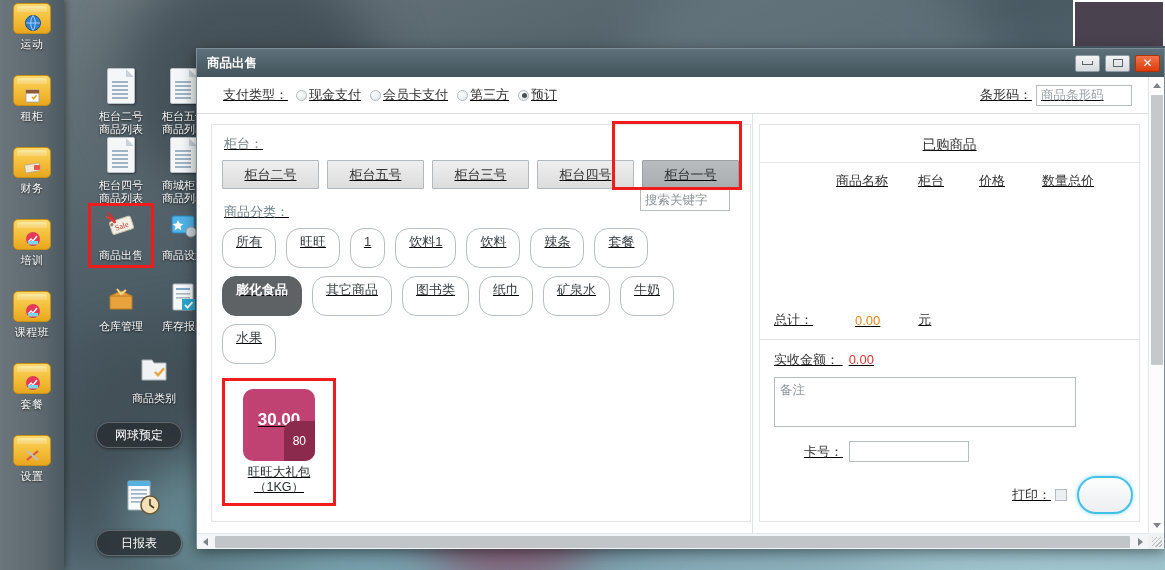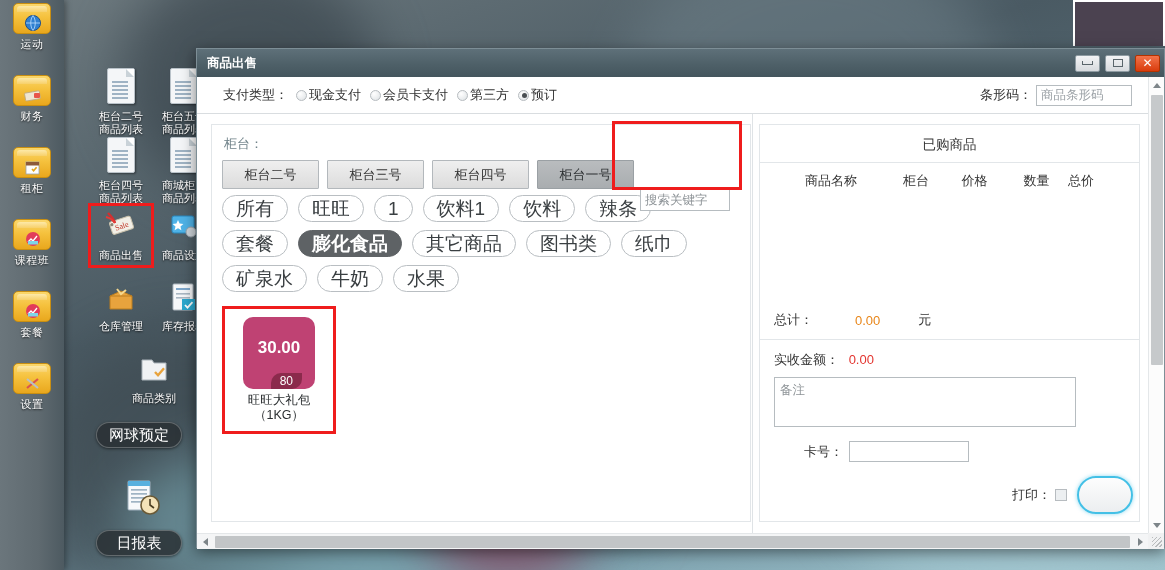--- a/index.html
+++ b/index.html
@@ -60,21 +60,21 @@
   }
   .doc:after {
     content:""; position:absolute; right:0; top:0; border-width:0 8px 8px 0;
     border-style:solid; border-color:#c9d2d8 #fff;
   }
   .doc i { position:absolute; left:4px; right:6px; height:1.5px; background:#9fb3c4; display:block;}
 
   .pillbtn {
     position:absolute; z-index:3; background:rgba(40,46,50,.82);
     border:1px solid rgba(255,255,255,.25); border-radius:13px;
-    color:#fff; font-size:15px; text-align:center; line-height:24px;
+    color:#fff; font-size:12px; text-align:center; line-height:24px;
     height:26px; cursor:pointer; box-shadow:0 1px 3px rgba(0,0,0,.5);
   }
 
   
   #bgwin {
     position:absolute; right:0; top:0; width:92px; height:46px; z-index:1;
     background:#4b4250; border:2px solid #fff; border-bottom:none;
   }
 
   
@@ -95,21 +95,21 @@
     border-radius:2px; display:flex; align-items:center; justify-content:center;
     cursor:pointer;
   }
   .wbtn.close { background:linear-gradient(180deg,#f2734a,#d93c0d); border-color:#b33200; }
   .wbtn.close span { color:#fff; font-size:12px; font-weight:bold; line-height:1;}
   .wb-min { width:11px; height:4px; border:1px solid #5a656b; border-top:none;}
   .wb-max { width:10px; height:8px; border:1px solid #5a656b;}
 
   
   #dlgbody { position:relative; height:472px; background:#fff; }
-  #content { position:absolute; left:0; top:0; right:16px; bottom:16px; overflow:hidden; background:#fff;}
+  #content { position:absolute; left:0; top:0; right:16px; bottom:16px; overflow:hidden; background:#fff;text-decoration:underline;}
 
   
   #paybar {
     height:37px; border-bottom:1px solid #d9dde0;
     display:flex; align-items:center; padding:0 16px 0 26px;
     font-size:13px; color:#333;
   }
   #paybar .lbl { margin-right:8px; }
   .radio-item { display:inline-flex; align-items:center; margin-right:9px; cursor:pointer; font-size:13px;}
   .rdo {
@@ -145,49 +145,49 @@
   #counter-hl { position:absolute; left:400px; top:-4px; width:130px; height:69px; border:3px solid #ef1c1c; z-index:4; pointer-events:none;}
 
   #search-box {
     position:absolute; right:20px; top:64px; width:90px; height:22px;
     border:1px solid #b6bcc0; font-size:12.5px; padding:0 4px; color:#8d9397; outline:none; background:#fff;
   }
   #search-box::placeholder { color:#8d9397; }
 
   .cats { display:flex; flex-wrap:wrap; gap:8px 10px; margin-top:6px; width:500px;}
   .cat {
-    height:27px; line-height:25px; padding:0 13px; border-radius:14px;
-    border:1px solid #b9bec2; background:#fff; font-size:19px; color:#3a3f42; cursor:pointer;
+    height:40px; line-height:25px; padding:0 13px; border-radius:14px;
+    border:1px solid #b9bec2; background:#fff; font-size:13px; color:#3a3f42; cursor:pointer;
   }
   .cat.active { background:#5e6265; border-color:#5e6265; color:#fff; font-weight:bold; }
 
   
   #grid { margin-top:14px; display:flex; gap:10px; position:relative;}
   .prodcard {
     width:114px; text-align:center; padding:6px 2px 8px; cursor:pointer;
   }
   .prodcard.sel { border:3px solid #ef1c1c; }
   .thumb {
     width:72px; height:72px; margin:2px auto 0; border-radius:10px;
     background:#bf4273; position:relative; display:flex; align-items:center; justify-content:center;
   }
   .thumb .price { color:#fff; font-size:17px; font-weight:bold; margin-top:-10px; }
   .thumb .stock {
-    position:absolute; right:13px; bottom:0; background:#8b2a4c; color:#fff;
-    font-size:12px; padding:1px 9px; border-radius:10px 0 10px 0;
+    position:absolute; right:0; bottom:0; background:#8b2a4c; color:#fff;
+    font-size:12px; padding:13px 9px; border-radius:10px 0 10px 0;
   }
   .pname { font-size:12.5px; color:#2b2f31; line-height:15px; margin-top:4px;}
 
   
   #rightpane { flex:1; position:relative; }
   #rp-inner { margin:10px 8px 0 6px; border:1px solid #e2e6e9; height:398px; position:relative;}
   #rp-title { text-align:center; font-size:13.5px; color:#333; padding:11px 0 8px; }
   #cart-table { border-top:1px solid #e2e6e9; }
   #cart-head { display:flex; font-size:13px; color:#333; padding:9px 10px 8px 14px; }
-  #cart-head .ch { text-align:center; }
+  #cart-head .ch { text-align:right; }
   #cart-body { height:105px; }
   #total-row {
     display:flex; align-items:center; font-size:13px; color:#333;
     padding:8px 0 10px 14px; border-bottom:1px solid #e2e6e9;
   }
   #total-row .tval { color:#e8861a; margin:0 38px 0 42px; }
   #pay-area { padding:11px 0 0 14px; }
   .rcv { font-size:13px; color:#333; margin-bottom:8px; }
   .rcv .amt { color:#e3342f; margin-left:6px;}
   #memo {
@@ -254,38 +254,48 @@
           <path d="M5 10h14M12 2.5c3 4 3 11 0 15M12 2.5c-3 4-3 11 0 15" stroke="#bfe0ff" stroke-width=".8" fill="none"></path>
         </svg>
     </div>
     <div class="rail-label">运动</div>
   </div>
 
 
   <div class="rail-item">
     <div class="folder">
       <svg class="fico" viewBox="0 0 24 19">
-          <rect x="4" y="7" width="15" height="8" rx="1" fill="#efe6d2" stroke="#b9a77f" stroke-width=".8" transform="rotate(-10 11 11)"></rect>
-          <rect x="13" y="8" width="6" height="5" rx="1" fill="#e8554a"></rect>
-        </svg>
-    </div>
-    <div class="rail-label">财务</div>
-  </div>
-
-  <div class="rail-item">
-    <div class="folder">
-      <svg class="fico" viewBox="0 0 24 19">
           <rect x="5" y="5" width="13" height="12" fill="#fdfdfd" stroke="#9aa3ab" stroke-width=".8"></rect>
           <rect x="5" y="5" width="13" height="3.5" fill="#8c5a3a"></rect>
           <path d="M11 12l1.6 1.8 3-3.6" stroke="#e2a31b" stroke-width="1.6" fill="none"></path>
         </svg>
     </div>
     <div class="rail-label">租柜</div>
   </div>
 
+  <div class="rail-item">
+    <div class="folder">
+      <svg class="fico" viewBox="0 0 24 19">
+          <rect x="4" y="7" width="15" height="8" rx="1" fill="#efe6d2" stroke="#b9a77f" stroke-width=".8" transform="rotate(-10 11 11)"></rect>
+          <rect x="13" y="8" width="6" height="5" rx="1" fill="#e8554a"></rect>
+        </svg>
+    </div>
+    <div class="rail-label">财务</div>
+  </div>
+
+  <div class="rail-item">
+    <div class="folder">
+      <svg class="fico" viewBox="0 0 24 19">
+          <circle cx="12" cy="10" r="7" fill="#e23b5a"></circle>
+          <path d="M7 13l3-3 2 2 4-5" stroke="#fff" stroke-width="1.3" fill="none"></path>
+          <rect x="7" y="12" width="10" height="3.5" fill="#7fd5e8"></rect>
+        </svg>
+    </div>
+    <div class="rail-label">培训</div>
+  </div>
 
   <div class="rail-item">
     <div class="folder">
       <svg class="fico" viewBox="0 0 24 19">
           <circle cx="12" cy="10" r="7" fill="#e23b5a"></circle>
           <path d="M7 13l3-3 2 2 4-5" stroke="#fff" stroke-width="1.3" fill="none"></path>
           <rect x="7" y="12" width="10" height="3.5" fill="#7fd5e8"></rect>
         </svg>
     </div>
     <div class="rail-label">课程班</div>
@@ -499,28 +509,30 @@
 
       <div id="panes">
 
         <div id="leftpane">
           <div id="leftinner">
 
             <div class="sect-label">柜台：</div>
 
             <div class="counters">
               <div class="cbtn">柜台二号</div>
+              <div class="cbtn">柜台五号</div>
               <div class="cbtn">柜台三号</div>
               <div class="cbtn">柜台四号</div>
               <div class="cbtn active">柜台一号</div>
             </div>
             <div id="counter-hl"></div>
 
             <input id="search-box" type="text" placeholder="搜索关键字" style="">
 
+            <div class="sect-label" style="margin-top:14px;">商品分类：</div>
 
             <div class="cats">
               <div class="cat">所有</div>
               <div class="cat">旺旺</div>
               <div class="cat">1</div>
               <div class="cat">饮料1</div>
               <div class="cat">饮料</div>
               <div class="cat">辣条</div>
               <div class="cat">套餐</div>
               <div class="cat active">膨化食品</div>

